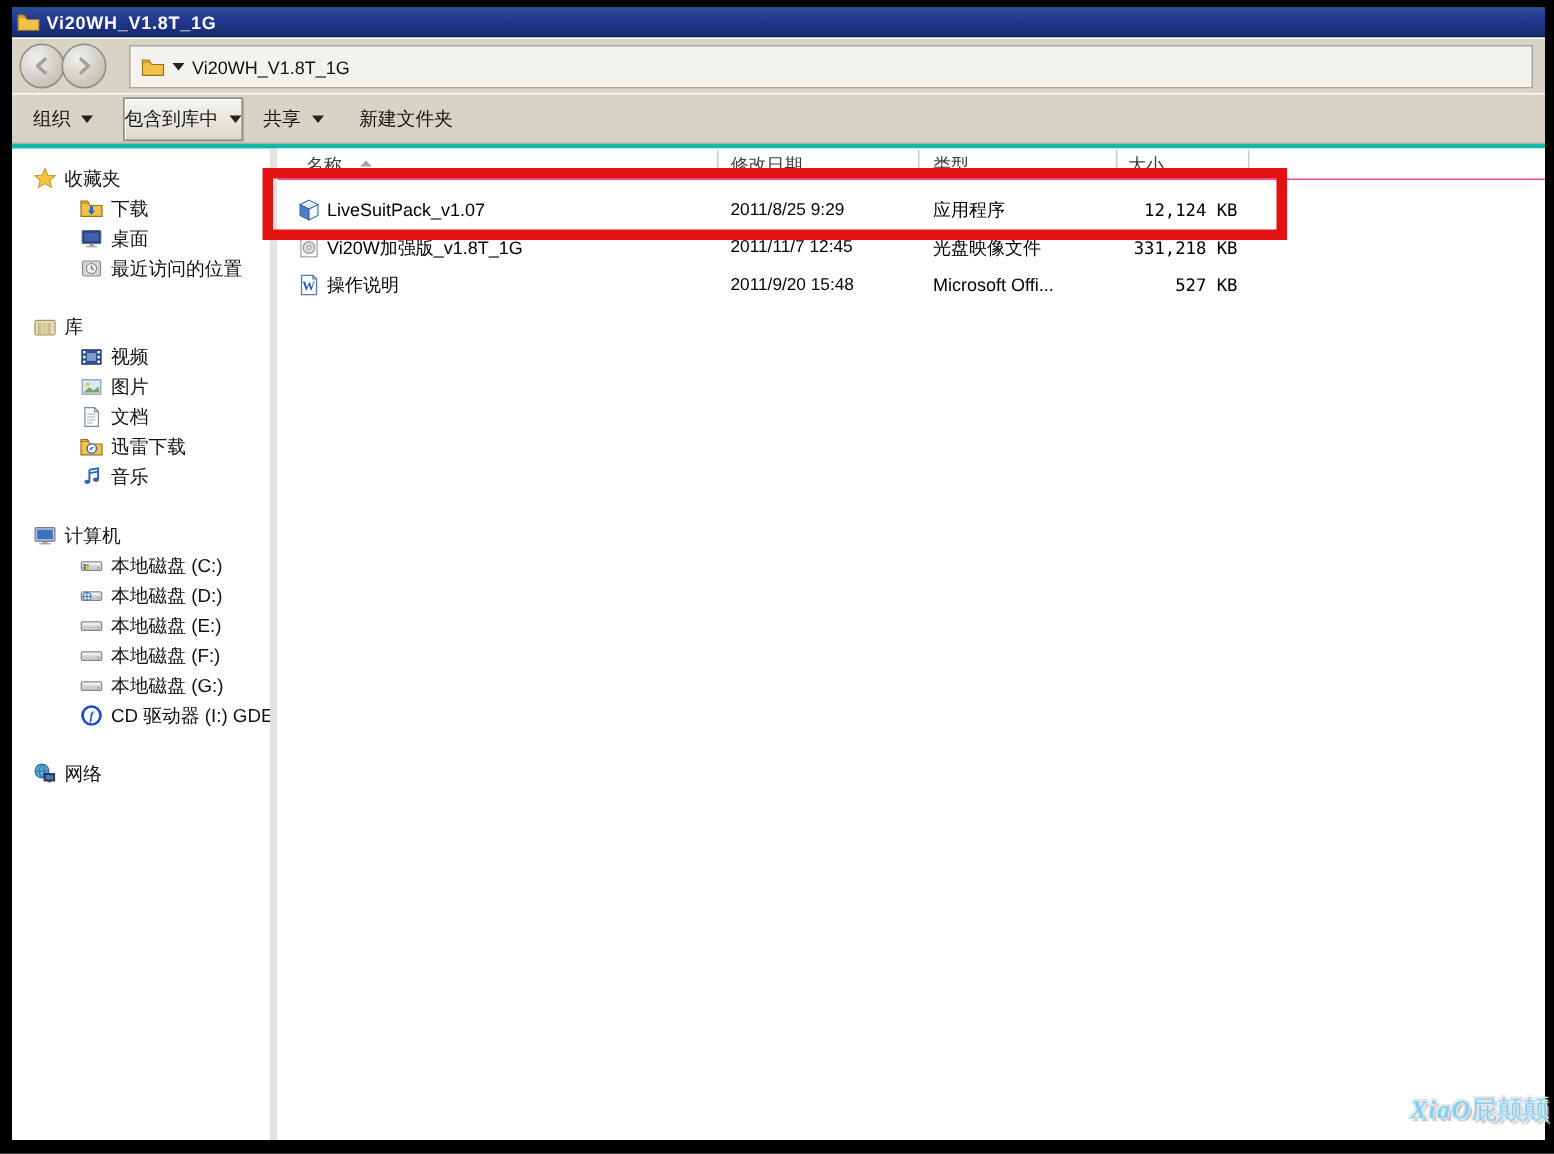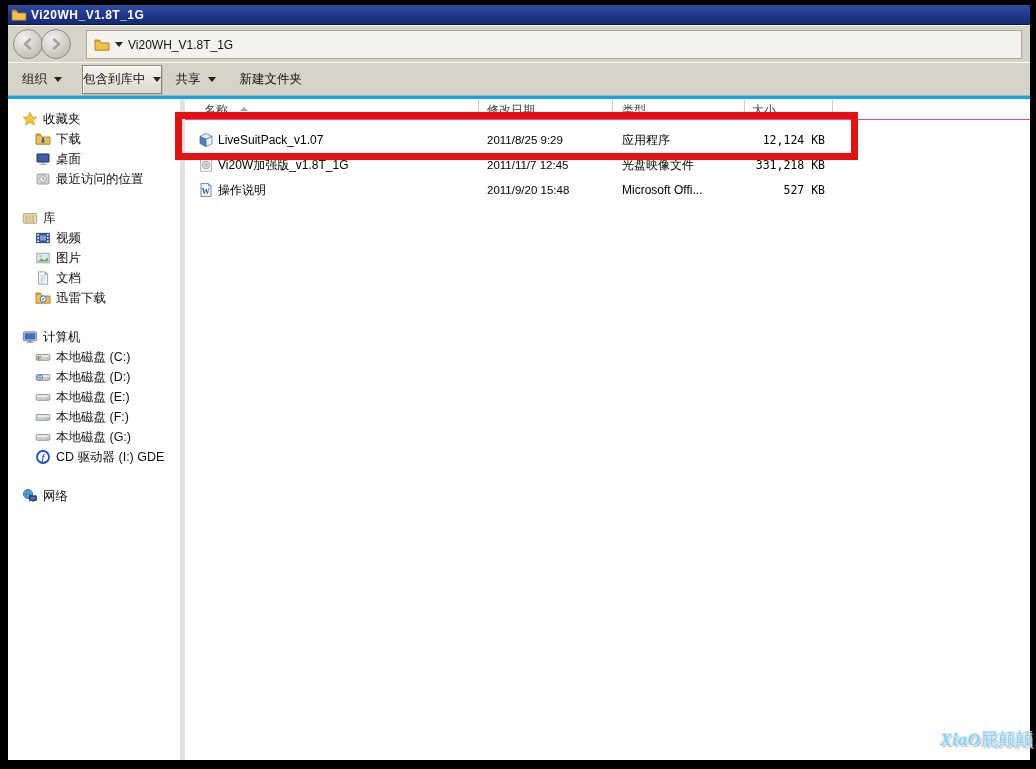--- a/index.html
+++ b/index.html
@@ -1,21 +1,21 @@
 <!DOCTYPE html>
 <html><head>
 <meta charset="utf-8">
 <style>
   * { margin:0; padding:0; box-sizing:border-box; }
   html,body { width:1036px; height:769px; background:#000; overflow:hidden;
     font-family:"Liberation Sans","DejaVu Sans",sans-serif; }
   body { position:relative; }
 
   .window { position:absolute; left:8px; top:5px; width:1022px; height:755px;
-    background:#0ea5e9; }
+    background:#14b8a6; }
 
   
   .titlebar { height:20px; background:linear-gradient(180deg,#2e4d9e 0%,#223990 45%,#152a6e 100%);
     display:flex; align-items:center; padding-left:3px; border-bottom:1px solid #0c1c48; }
   .titlebar .title-text { color:#fff; font-weight:bold; font-size:12px; margin-left:4px; letter-spacing:.5px; }
 
   
   .navrow { height:37px; background:#d7d3c7; border-top:1px solid #f7f6f2; position:relative; }
   .nav-btn { position:absolute; top:3px; width:30px; height:30px; border-radius:50%;
     background:radial-gradient(circle at 35% 30%,#f2f1ee,#c7c4ba 70%,#b2afa4);
@@ -36,21 +36,21 @@
   .tb-button { border:1px solid #8d897c; background:linear-gradient(180deg,#f5f4ef,#dcd9cd);
     box-shadow:inset 1px 1px 0 #ffffff, 1px 1px 0 #c0bcb0; margin-left:10px; padding:5px 0; }
 
   
   .content { position:absolute; top:94px; left:0; right:0; bottom:0; display:flex; background:#fff;justify-content:flex-end; }
 
   .sidebar { width:172px; padding-top:10px; overflow:hidden; font-size:12.5px; color:#111; }
   .sb-sep { width:5px; background:#e2e2de; }
   .sb-group { margin-bottom:19px; }
   .sb-row { height:20px; display:flex; align-items:center; gap:5px; padding-left:14px; white-space:nowrap; }
-  .sb-child { padding-left:27px; }
+  .sb-child { padding-left:45px; }
   .ic { width:16px; height:16px; flex:0 0 16px; display:inline-block; }
   .ic svg { width:16px; height:16px; display:block; }
 
   .filearea { position:relative; flex:1; background:#fff; overflow:hidden; }
   .header-row { position:absolute; top:0; left:0; right:0; height:21px;
     border-bottom:1px solid #ec4899; font-size:12px; color:#3c3c3c; }
   .hcell { position:absolute; top:3px; }
   .hsep { position:absolute; top:1px; bottom:0; width:1px; background:#cccccc; }
   .sort-up { position:absolute; width:0; height:0; border-left:4px solid transparent;
     border-right:4px solid transparent; border-bottom:4px solid #9aa4b2; }
@@ -223,20 +223,31 @@
           <div class="sb-row sb-child">
             <span class="ic">
               <svg viewBox="0 0 16 16">
                 <path d="M1 4.2 L5.8 4.2 L7.2 6 L15 6 L15 13.2 L1 13.2 Z" fill="#f2c14a" stroke="#9a7417" stroke-width="0.8"></path>
                 <path d="M1 4.2 L1 3 L5.2 3 L6.2 4.2" fill="#e7b23a" stroke="#9a7417" stroke-width="0.8"></path>
                 <circle cx="8.2" cy="9" r="3.1" fill="#fff" stroke="#2d64c8" stroke-width="0.9"></circle>
                 <path d="M6.6 9.6 q1.6 -2.4 3.4 -1.6 q-1.8 0.4 -2.2 2.4 z" fill="#2d64c8"></path>
               </svg>
             </span>
             <span>迅雷下载</span>
+          </div>
+          <div class="sb-row sb-child">
+            <span class="ic">
+              <svg viewBox="0 0 16 16">
+                <path d="M6.6 3.2 L12.4 2.2 V9.6 M6.6 3.2 V11" stroke="#2b62c4" stroke-width="1.3" fill="none"></path>
+                <ellipse cx="5.2" cy="11.2" rx="1.9" ry="1.4" fill="#2b62c4"></ellipse>
+                <ellipse cx="11" cy="9.8" rx="1.9" ry="1.4" fill="#2b62c4"></ellipse>
+                <path d="M6.6 5.4 L12.4 4.4" stroke="#2b62c4" stroke-width="1.1"></path>
+              </svg>
+            </span>
+            <span>音乐</span>
           </div>
         </div>
         <div class="sb-group">
           <div class="sb-row">
             <span class="ic">
               <svg viewBox="0 0 16 16">
                 <rect x="1.4" y="2.8" width="13.2" height="9" rx="0.8" fill="#b9c4d4" stroke="#6a7890" stroke-width="0.8"></rect>
                 <rect x="2.8" y="4.2" width="10.4" height="6.2" fill="#3f6fc0"></rect>
                 <rect x="6.4" y="11.8" width="3.2" height="1.2" fill="#8a8f98"></rect>
                 <rect x="4.2" y="13" width="7.6" height="1" fill="#a8adb5"></rect>

